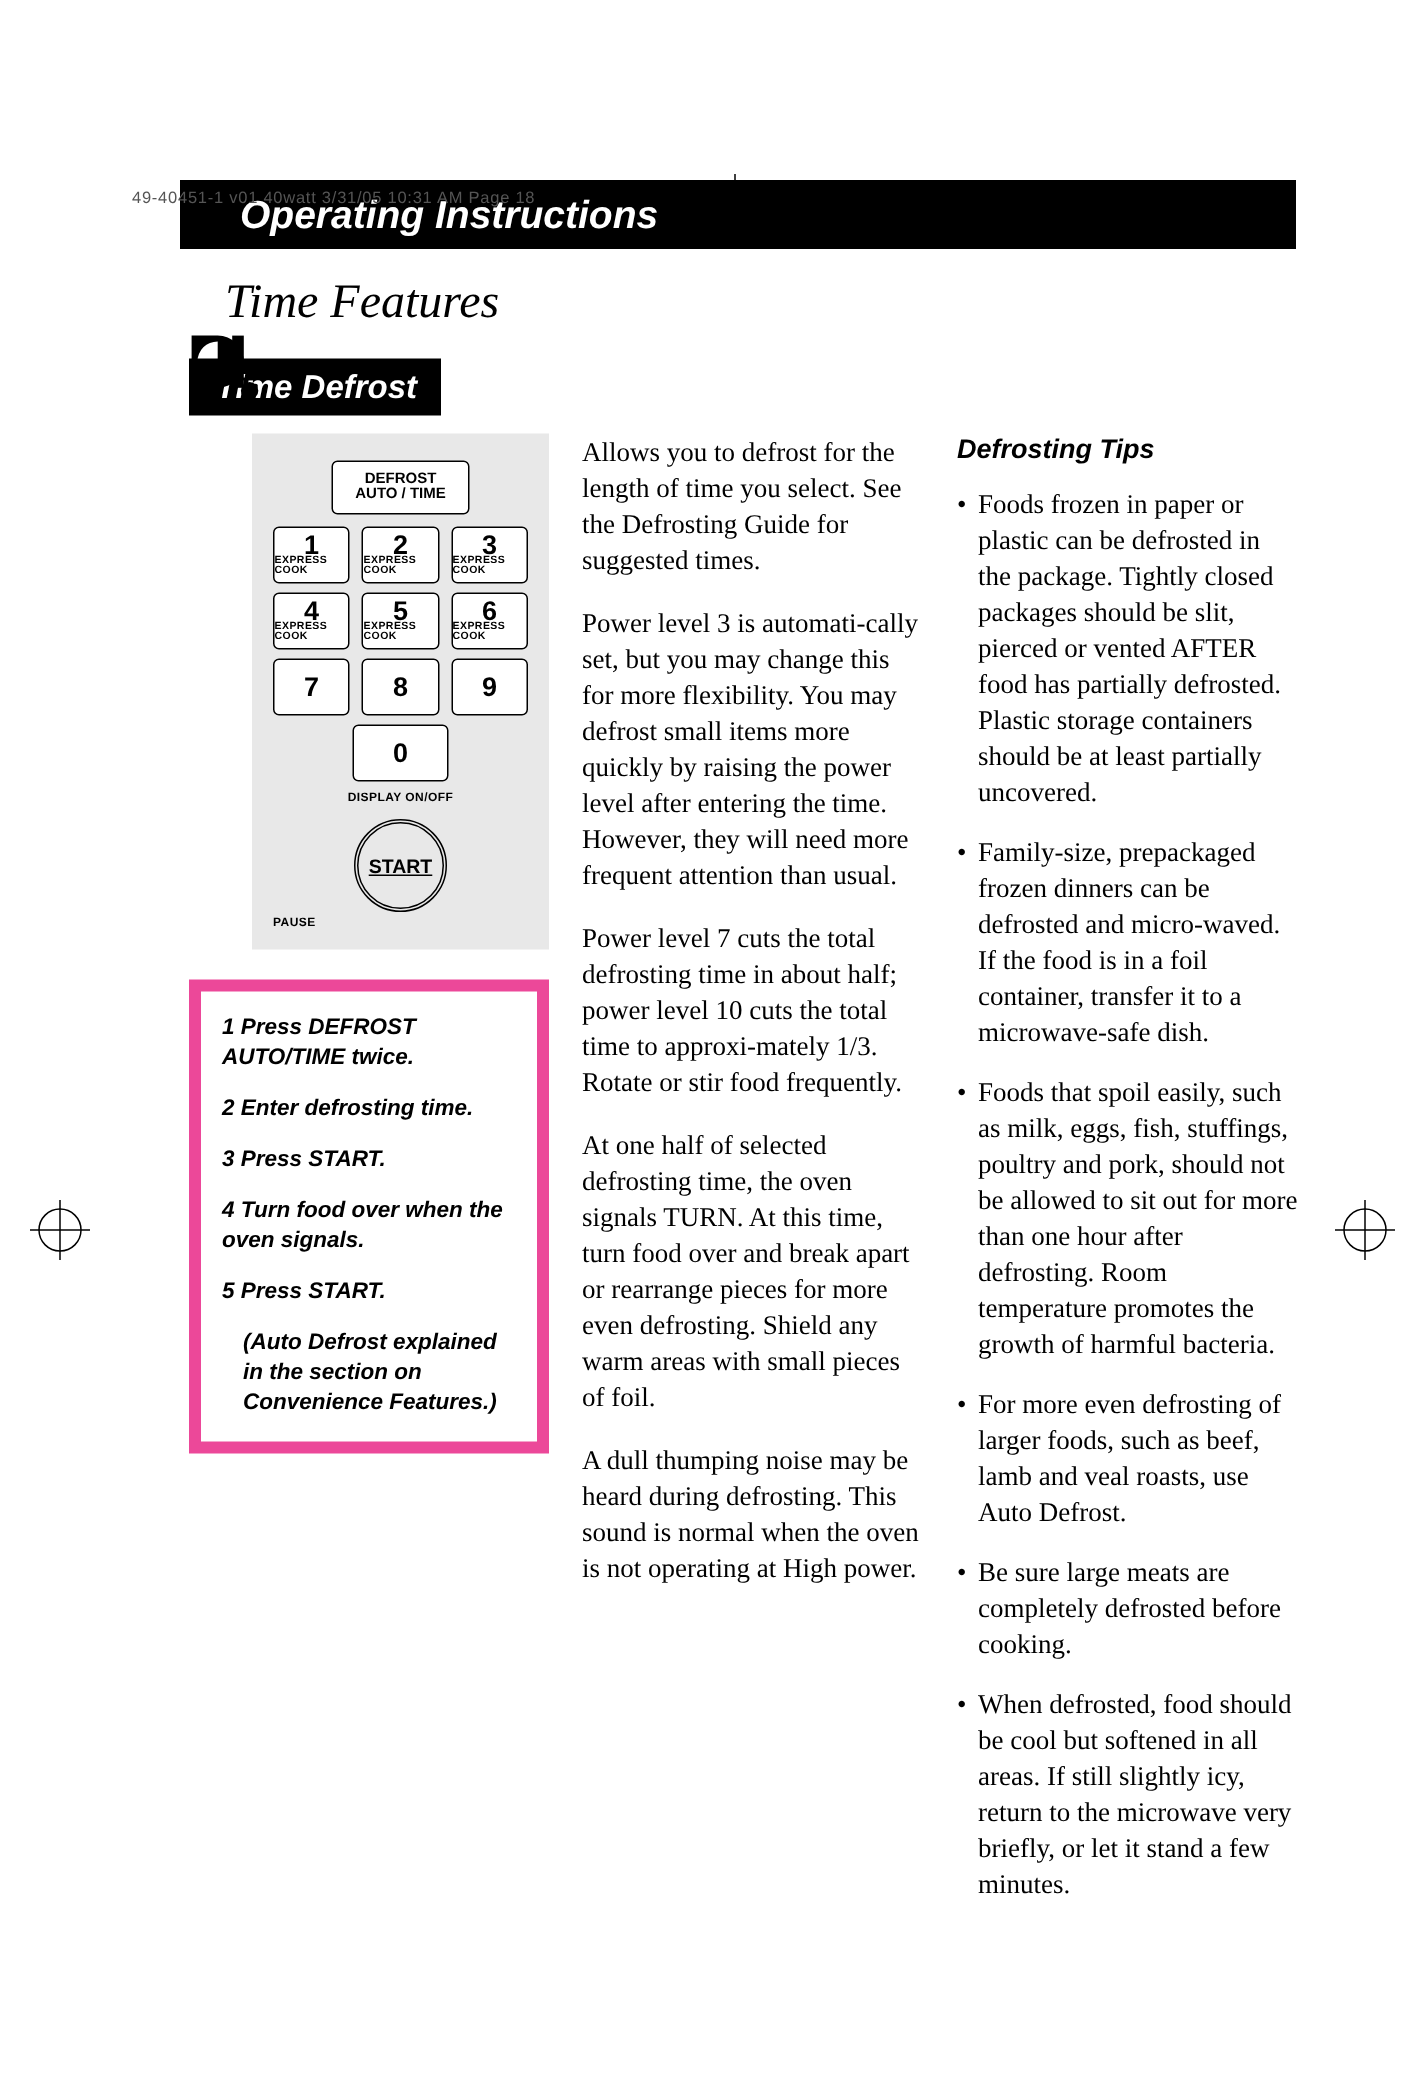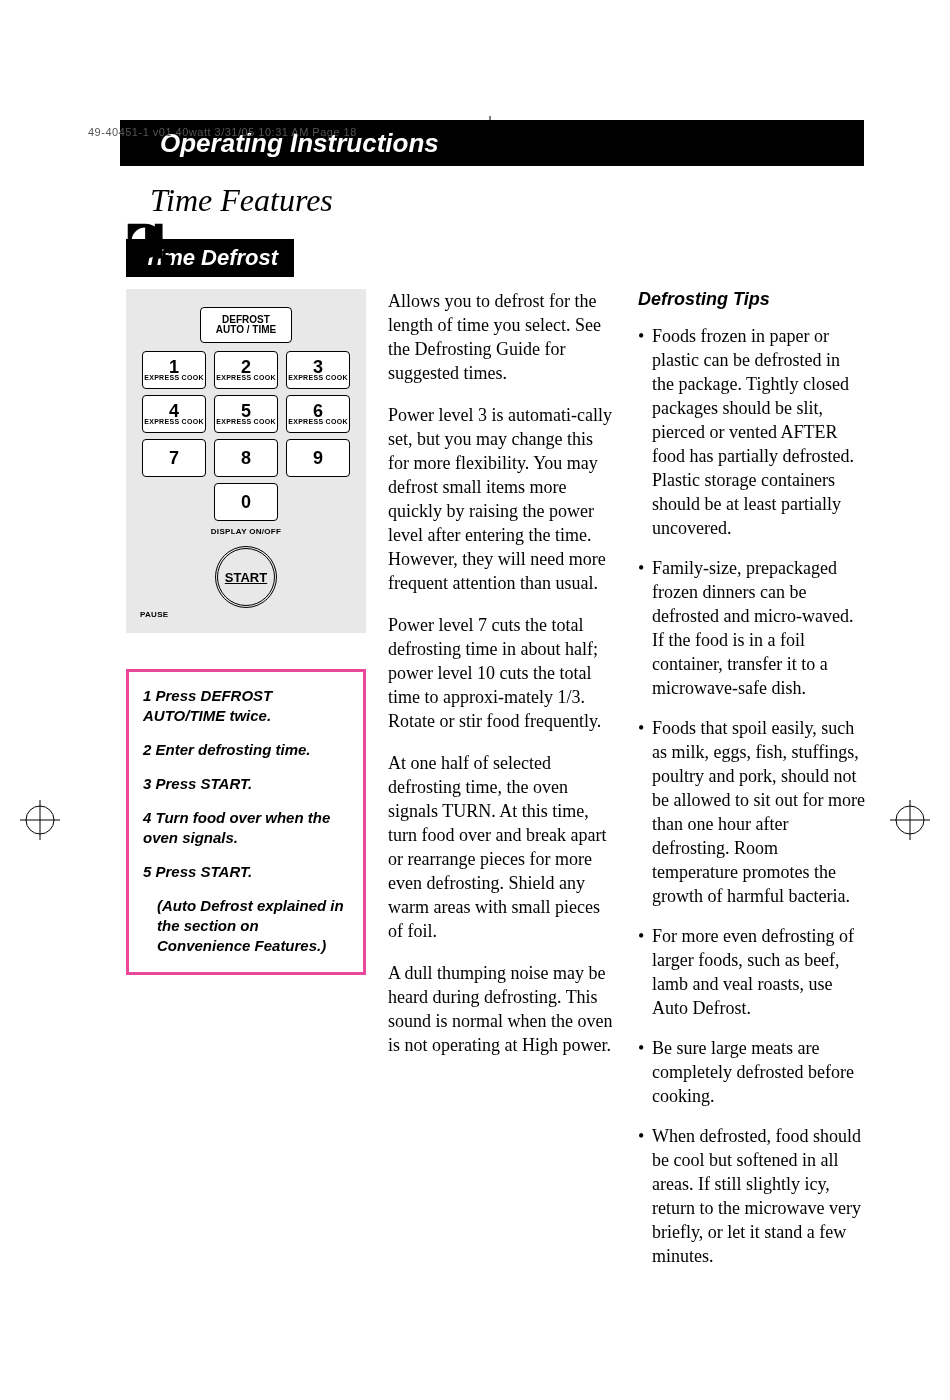--- a/index.html
+++ b/index.html
@@ -6,29 +6,29 @@
   .page { width:950px; height:1400px; position:relative; background:#fff; box-sizing:border-box;}
   .crop-top { position:absolute; top:6px; left:88px; font:11px Helvetica, Arial, sans-serif; color:#555; letter-spacing:0.5px; }
   .crop-svg { position:absolute; }
   .section-bar { background:#000; color:#fff; height:46px; display:flex; align-items:center; margin-top:120px; margin-left:120px; margin-right:86px; padding-left:40px; font:italic 700 26px Helvetica, Arial, sans-serif; }
   .section-bar span { font-style:italic; }
   .icon-box { position:absolute; left:120px; top:96px; width:58px; height:58px; border:0; }
   .subtitle { font:italic 32px Georgia, serif; margin:16px 0 20px 150px; }
   .subhead-bar { background:#000; color:#fff; display:inline-block; font:italic 700 22px Helvetica, Arial, sans-serif; padding:6px 16px 6px 18px; margin-left:126px;}
   .content { display:flex; align-items:flex-start; margin:12px 84px 0 126px; gap:22px;}
   .left-col { width:240px; flex-shrink:0; }
-  .keypad { background:#e8e8e8; padding:18px 14px 14px 14px; }
+  .keypad { background:#e8e8e8; padding:18px 14px 14px 14px;margin-left:42px; }
   .pad-row { display:flex; gap:8px; justify-content:center; margin-bottom:6px;}
   .key { width:62px; height:36px; border:1px solid #000; border-radius:4px; background:#fff; display:flex; flex-direction:column; align-items:center; justify-content:center; font:700 14px Helvetica, Arial, sans-serif;}
   .key small{ font:700 7px Helvetica, Arial, sans-serif; letter-spacing:0.3px;}
   .defrost-btn { width:90px; height:34px; border:1px solid #000; border-radius:4px; background:#fff; display:flex; align-items:center; justify-content:center; font:700 10px Helvetica, Arial, sans-serif; margin:0 auto 8px auto; text-align:center; line-height:10px;}
   .display-label { text-align:center; font:700 8px Helvetica, Arial, sans-serif; letter-spacing:0.3px; margin-top:2px;}
   .start-circle { width:56px; height:56px; border:3px double #000; border-radius:50%; margin:10px auto 2px auto; display:flex; align-items:center; justify-content:center; font:700 13px Helvetica, Arial, sans-serif;text-decoration:underline;}
   .pause { text-align:left; font:700 8px Helvetica, Arial, sans-serif; letter-spacing:0.3px;}
-  .steps-box { border:3px solid #ec4899; margin-top:36px; padding:14px 14px 16px 14px; }
+  .steps-box { border:8px solid #ec4899; margin-top:20px; padding:14px 14px 16px 14px; }
   .steps-box .step { font:italic 700 15px Helvetica, Arial, sans-serif; margin-bottom:14px; line-height:20px;}
   .steps-box .note { font:italic 700 15px Helvetica, Arial, sans-serif; margin-top:6px; line-height:20px; padding-left:14px;}
   .mid-col { flex:1; font:18px/24px Georgia, serif; }
   .mid-col p { margin:0 0 18px 0; }
   .right-col { flex:1; font:18px/24px Georgia, serif;}
   .tips-title { font:italic 700 18px Helvetica, Arial, sans-serif; margin-bottom:14px;}
   .right-col ul { list-style:none; padding:0; margin:0;}
   .right-col li { position:relative; padding-left:14px; margin-bottom:16px;}
   .right-col li:before { content:"•"; position:absolute; left:0; top:0;}
   .crossmark { position:absolute; width:40px; height:40px; }

